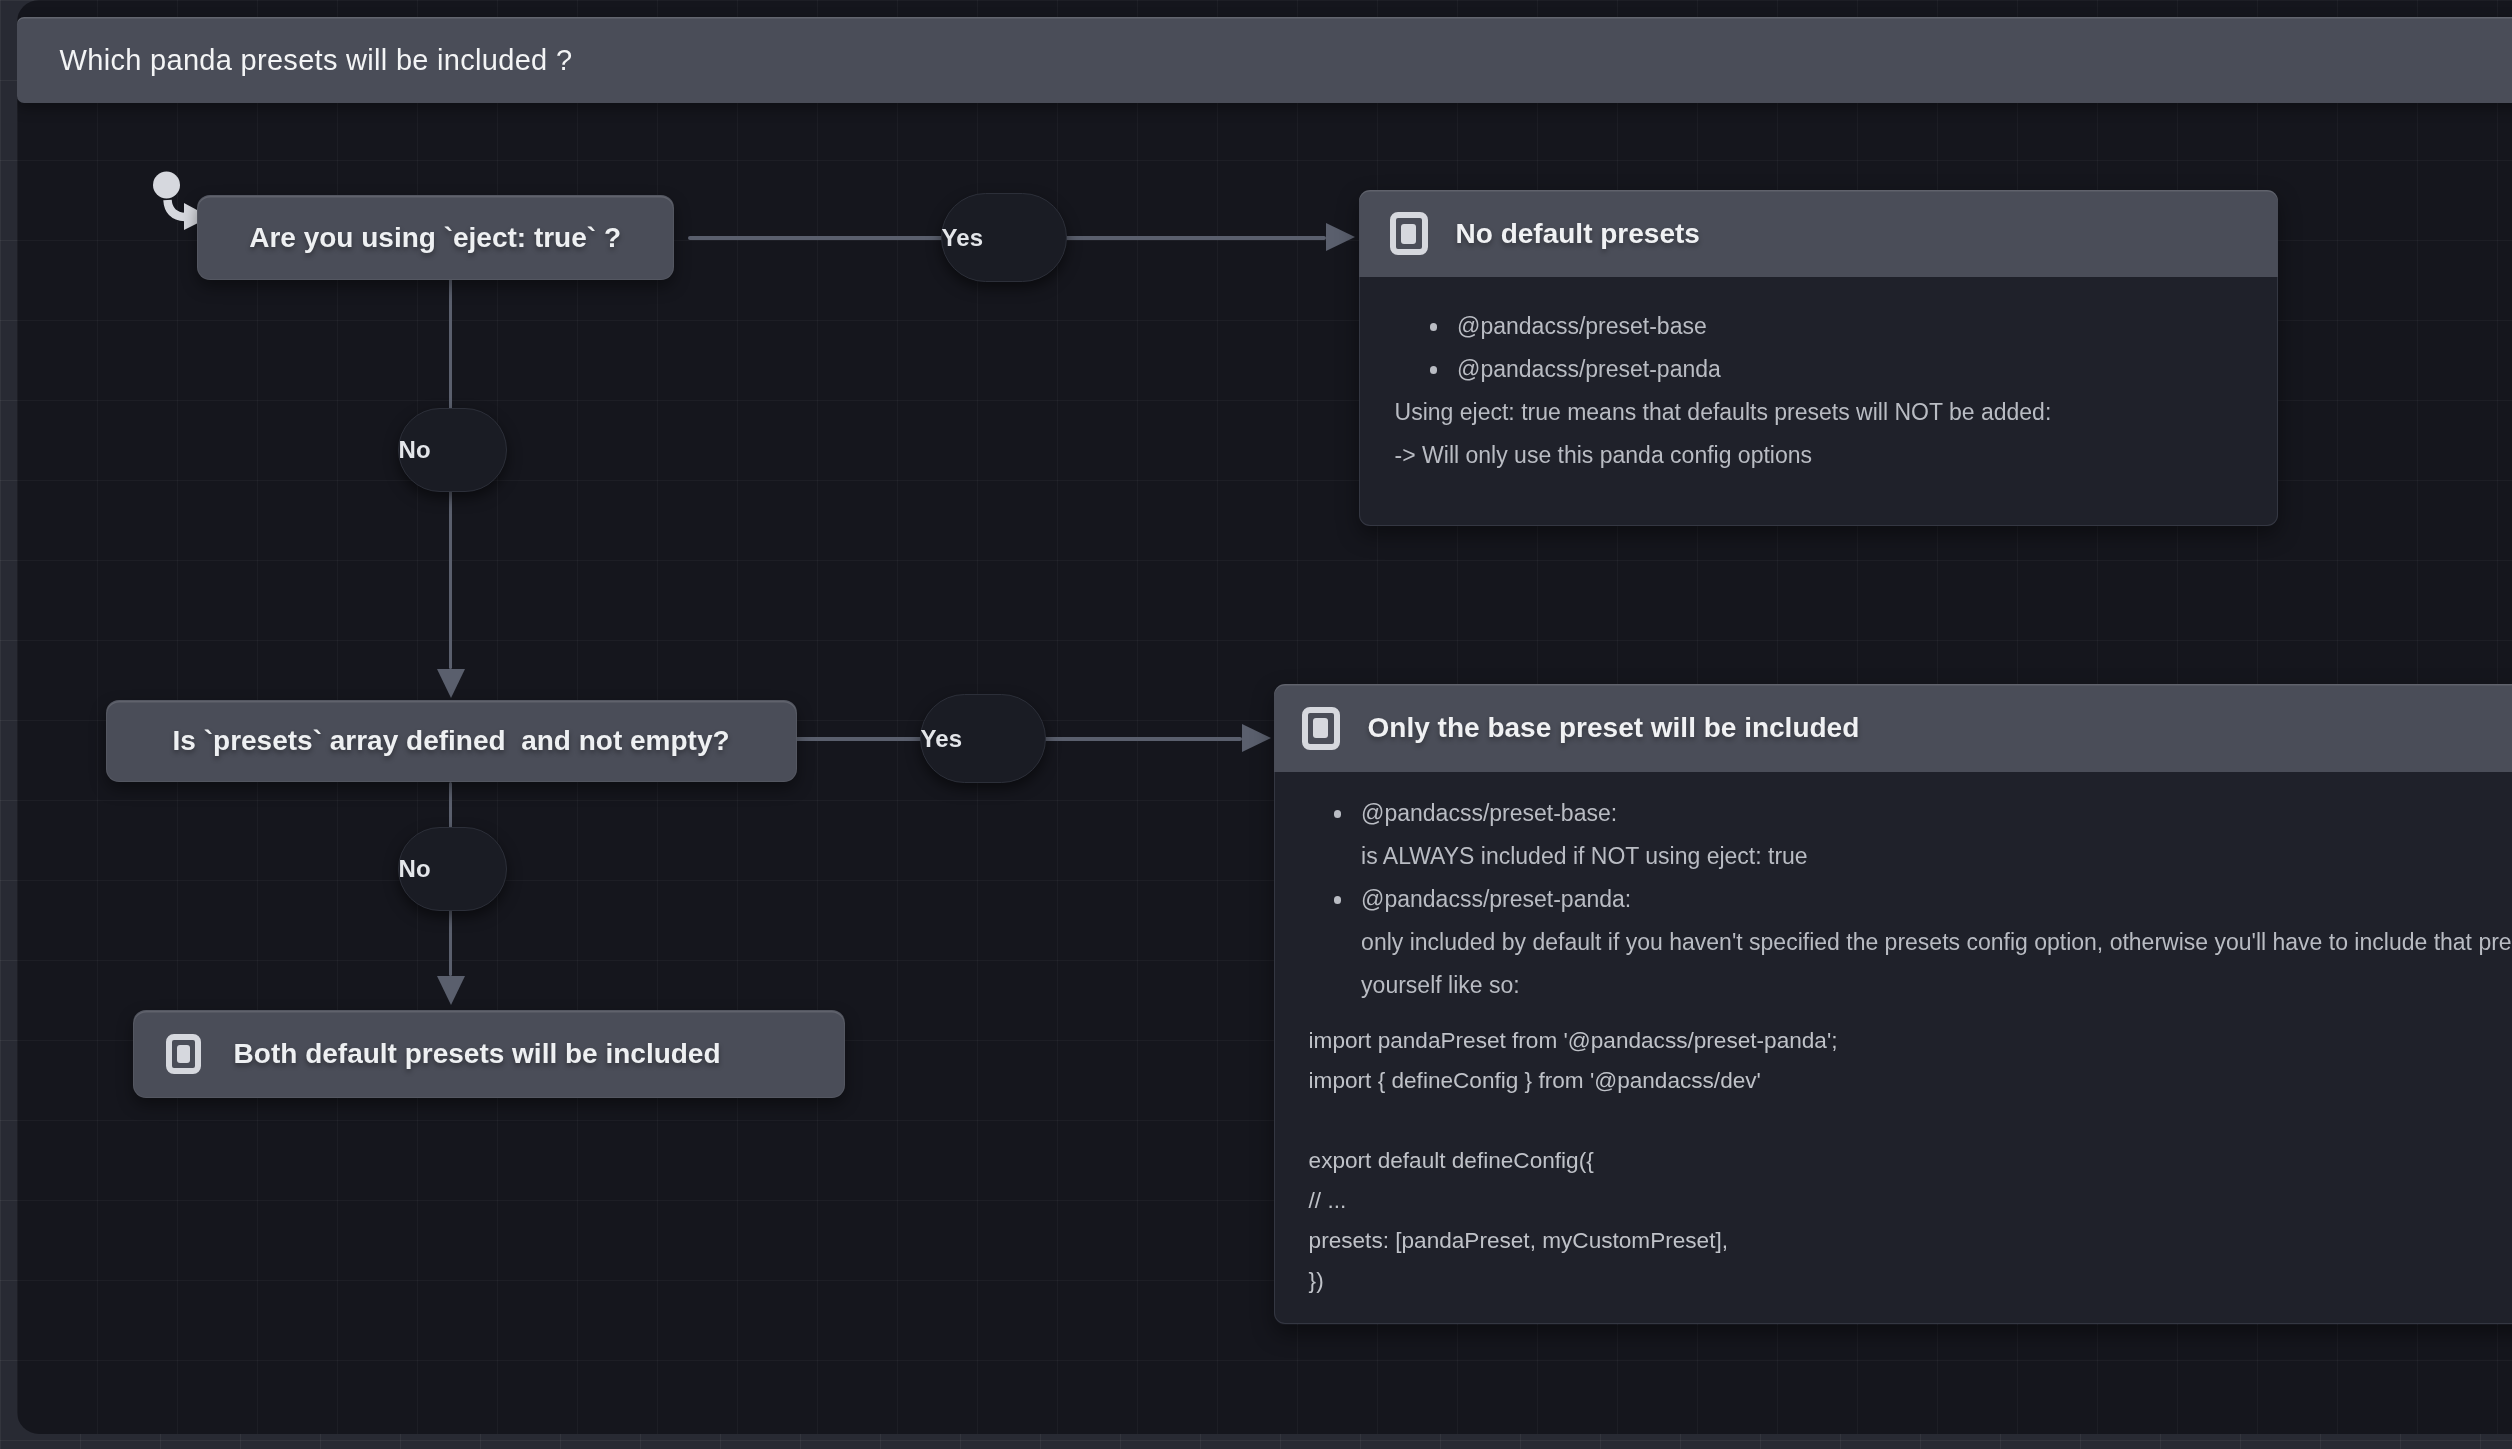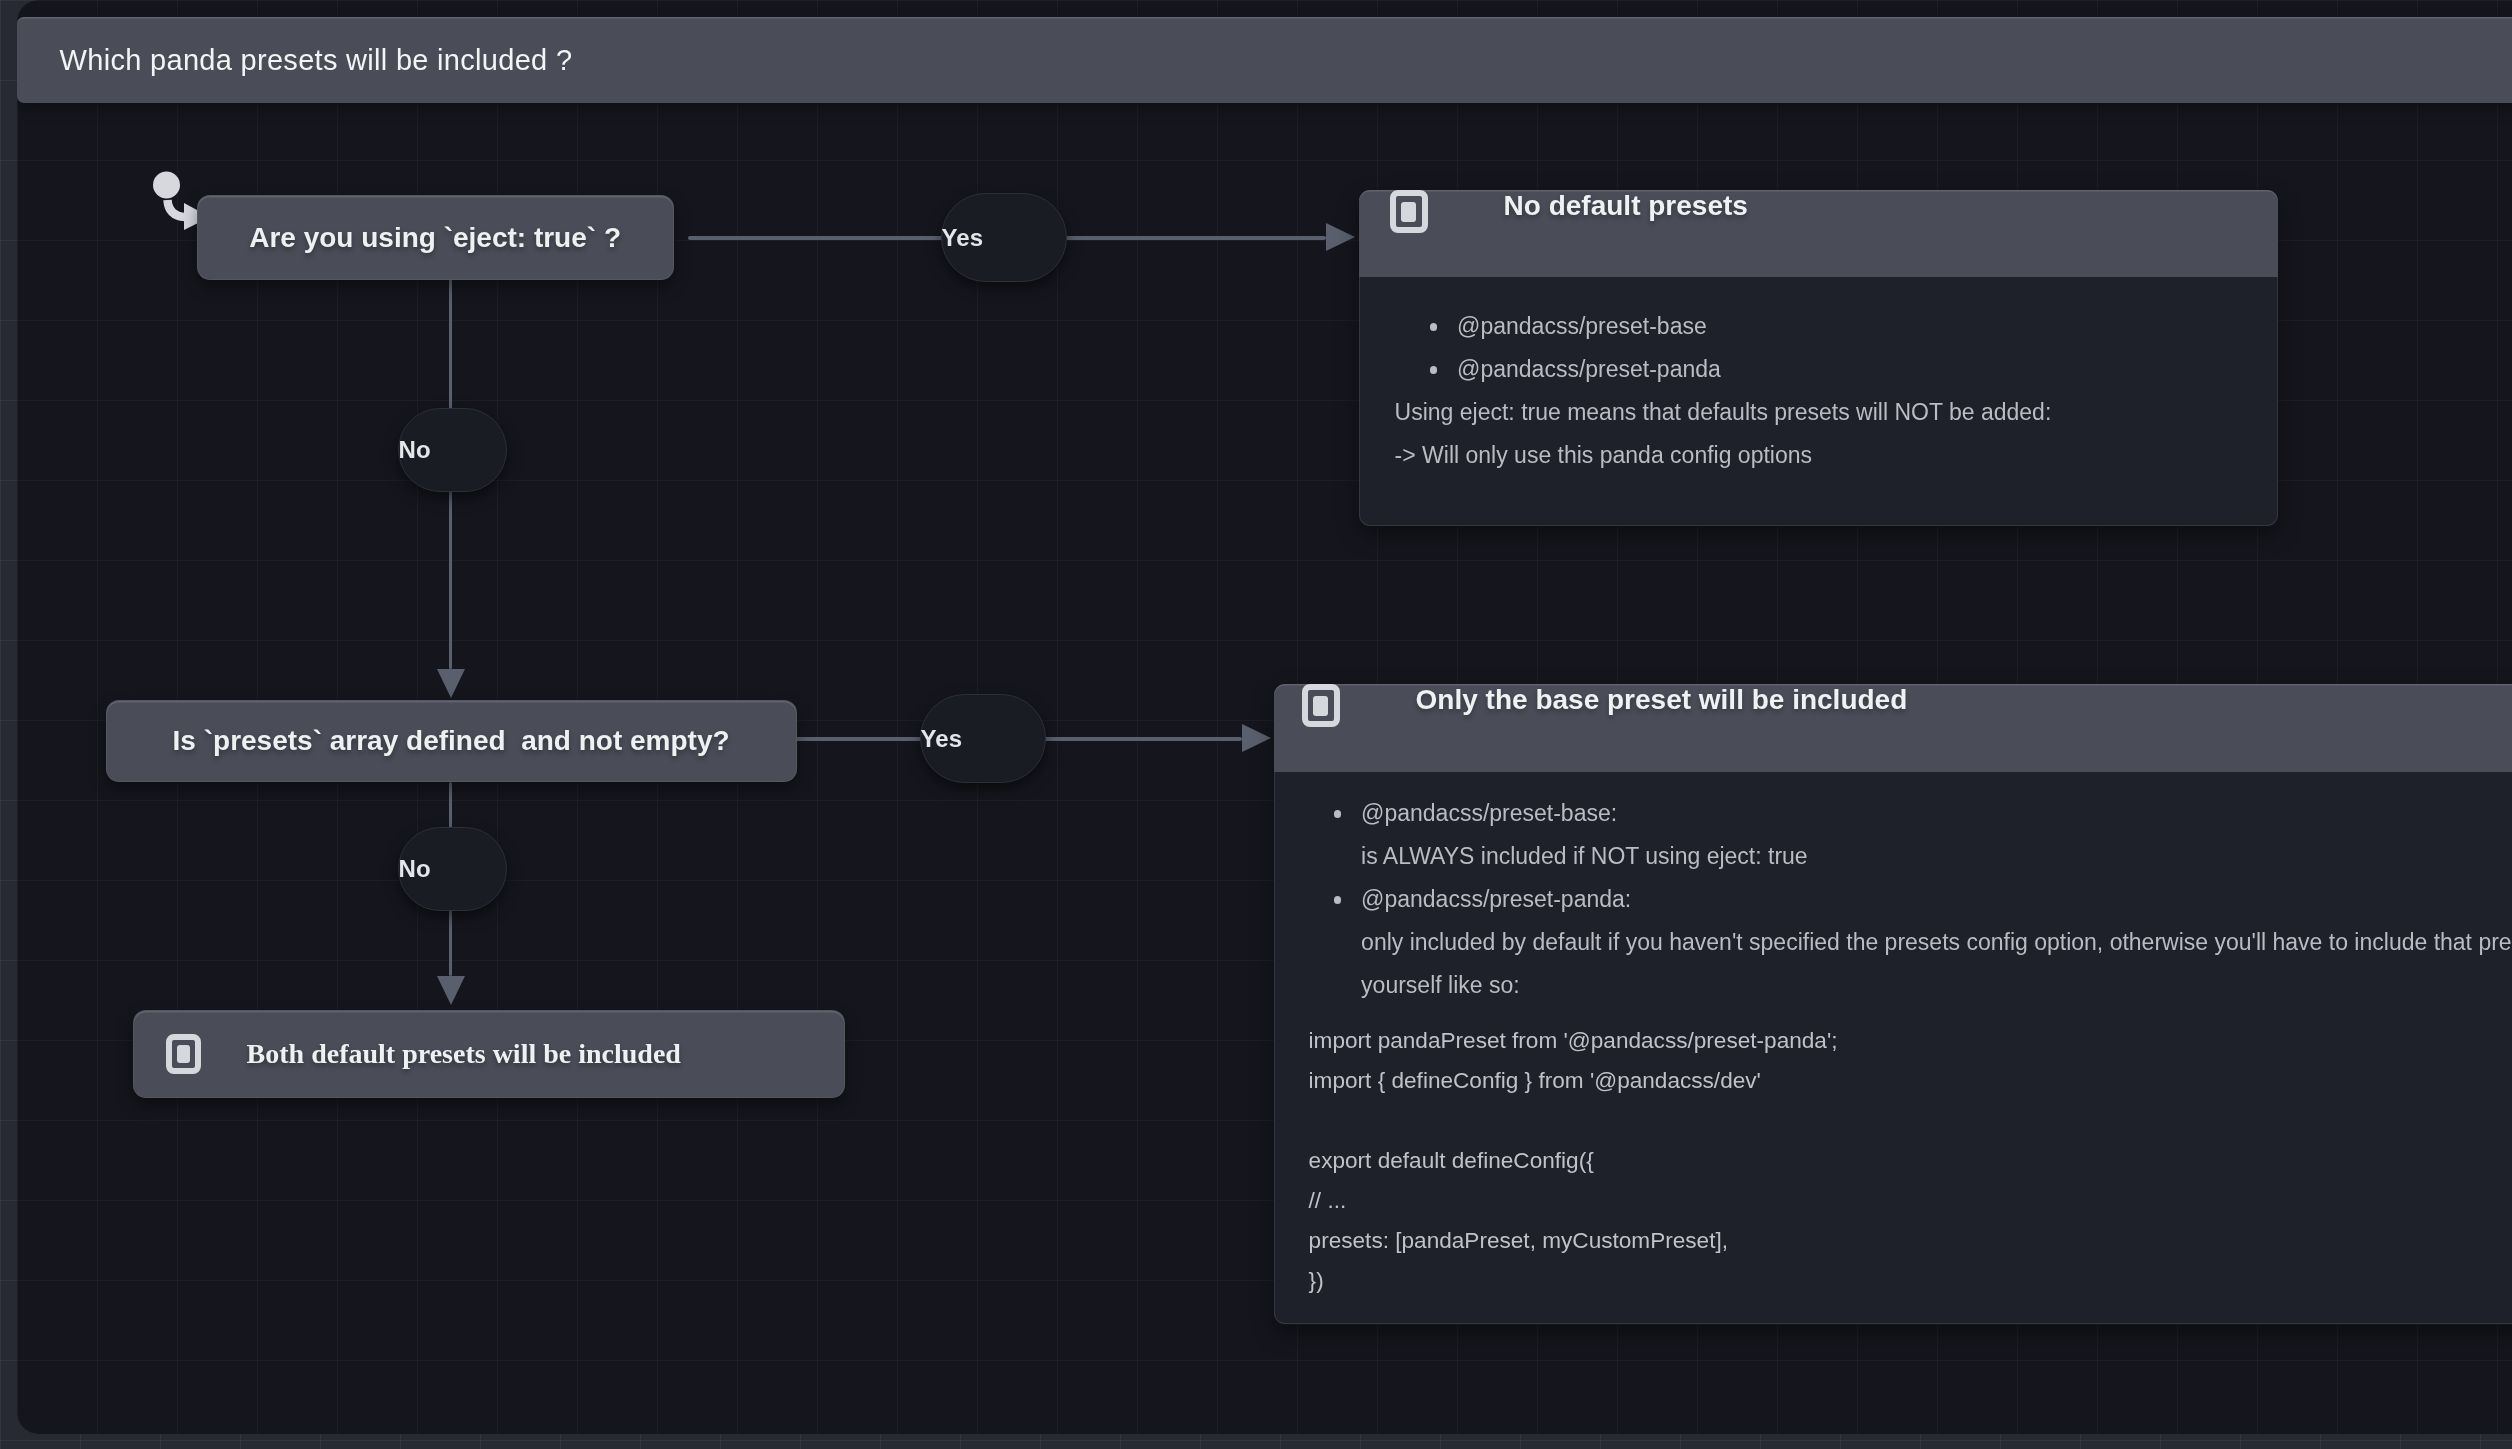--- a/index.html
+++ b/index.html
@@ -24,23 +24,23 @@
   .badge{position:absolute;background:#1a1c24;border:1.5px solid #2c2f39;border-radius:45px;
     display:flex;align-items:center;color:#e4e6ea;font-size:24px;font-weight:600;
     z-index:3;box-shadow:0 6px 14px rgba(0,0,0,.5);}
   .hline{position:absolute;height:3.5px;background:#5a5f6d;z-index:1;border-radius:2px;}
   .vline{position:absolute;width:3.5px;background:#5a5f6d;z-index:1;border-radius:2px;}
   .arr-right{position:absolute;width:0;height:0;border-top:14px solid transparent;
     border-bottom:14px solid transparent;border-left:29px solid #5a5f6d;z-index:1;}
   .arr-down{position:absolute;width:0;height:0;border-left:14px solid transparent;
     border-right:14px solid transparent;border-top:29px solid #5a5f6d;z-index:1;}
   .infobox{position:absolute;border-radius:11px;box-shadow:0 9px 22px rgba(0,0,0,.42);z-index:2;}
-  .ib-header{background:#4a4d58;border-radius:11px 11px 0 0;display:flex;align-items:flex-start;
+  .ib-header{background:#4a4d58;border-radius:11px 11px 0 0;display:flex;align-items:center;
     color:#f0f1f3;font-size:28px;font-weight:600;box-shadow:inset 0 1.5px 0 rgba(255,255,255,.12);
-    text-shadow:0 3px 5px rgba(0,0,0,.3);gap:48px;}
+    text-shadow:0 3px 5px rgba(0,0,0,.3);}
   .ib-body{background:#1f212a;border:1px solid #343742;border-top:none;
     border-radius:0 0 11px 11px;color:#b9bcc3;font-size:23px;line-height:43px;}
   .sq-icon{flex:none;width:26px;height:31px;border:6.5px solid #d6d8de;border-radius:8px;
     display:flex;align-items:center;justify-content:center;}
   .sq-icon i{display:block;width:15px;height:20px;background:#d6d8de;border-radius:3px;}
   .sq-icon.small{width:23px;height:28px;border-width:6px;}
   .sq-icon.small i{width:13px;height:18px;}
   .bullet-row{display:flex;}
   .dot{flex:none;width:7.5px;height:7.5px;border-radius:50%;background:#b9bcc3;margin:18px 20px 0 0;}
   .code{font-size:22.6px;line-height:40px;color:#bfc2c8;}
@@ -145,18 +145,18 @@
           <div class="code-line">export default defineConfig({</div>
           <div class="code-line">// ...</div>
           <div class="code-line">presets: [pandaPreset, myCustomPreset],</div>
           <div class="code-line">})</div>
         </div>
       </div>
     </div>
 
     <div class="node leftalign" style="left:116px;top:1010px;width:678px;height:86px;">
       <span class="sq-icon small"><i></i></span>
-      <span style="margin-left:46px;font-family:Liberation Serif, serif;">Both default presets will be included</span>
+      <span style="margin-left:33px;">Both default presets will be included</span>
     </div>
 
   </div>
 </div>
 
 
 </body></html>

